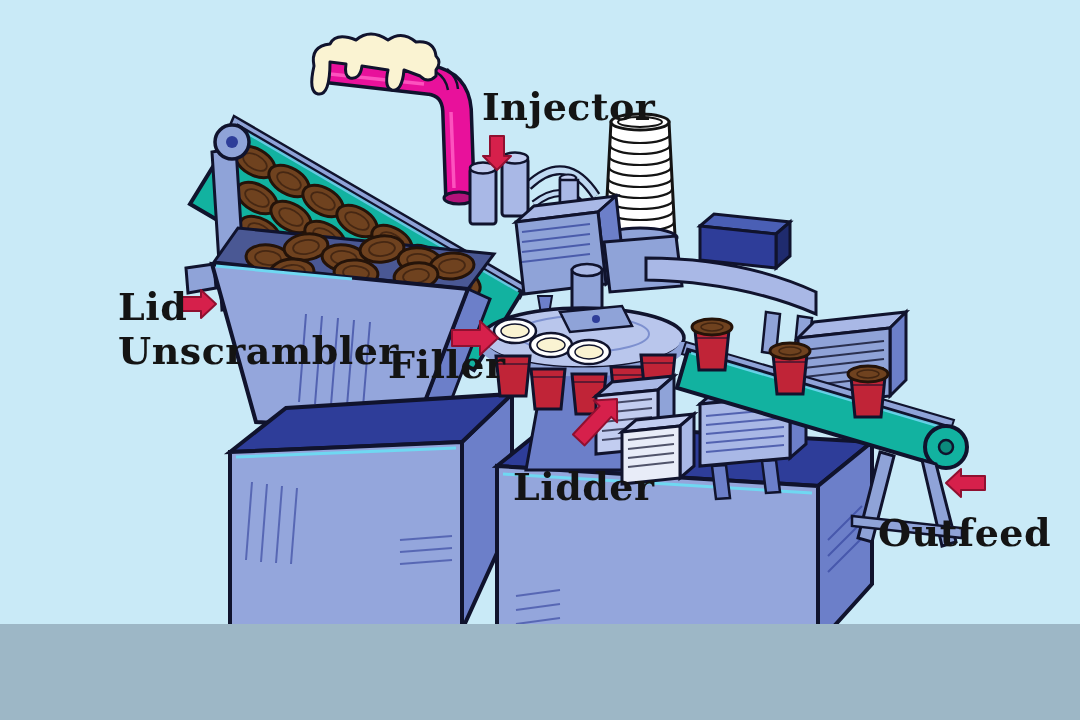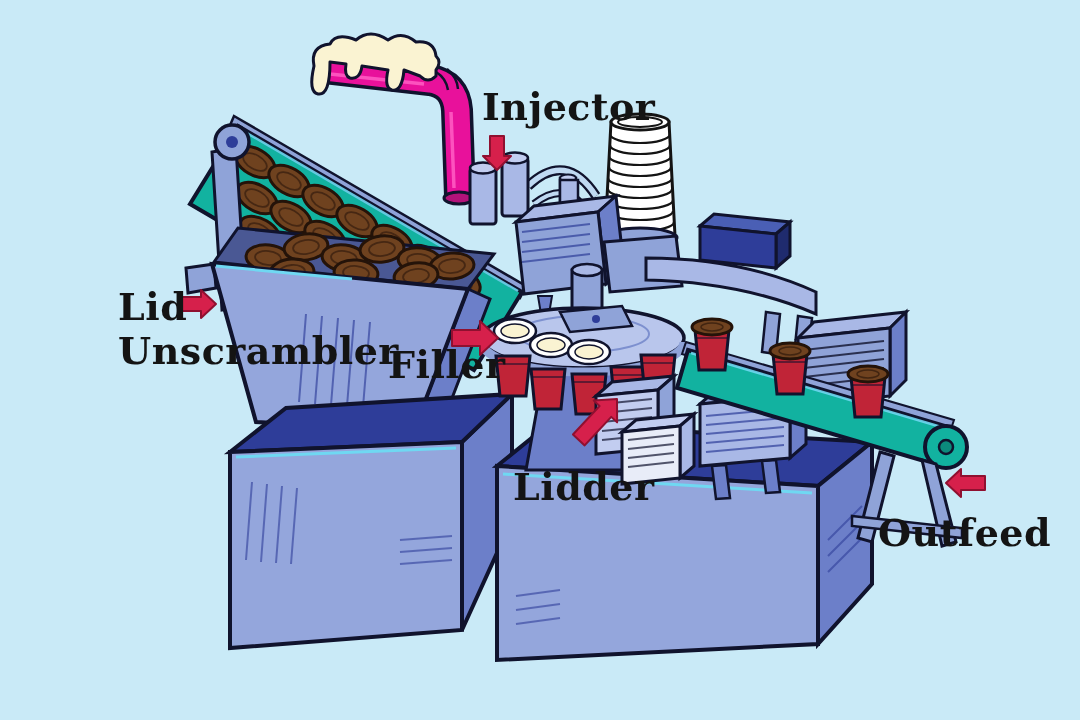--- a/index.html
+++ b/index.html
@@ -1,16 +1,16 @@
 <!DOCTYPE html>
 <html><head>
 <meta charset="utf-8">
 <style>
   html,body{margin:0;padding:0;background:#9db7c6;font-family:"DejaVu Sans",sans-serif;}
-  .stage{width:1080px;height:720px;margin:0 auto;position:relative;overflow:hidden;}
+  .stage{width:1080px;height:624px;margin:0 auto;position:relative;overflow:hidden;}
   svg{display:block;width:1080px;height:720px;}
   .lbl{font:700 38px "DejaVu Serif",serif;fill:#141414;letter-spacing:.5px;}
 </style>
 </head>
 <body>
 
 <div class="stage">
 <svg viewBox="0 0 1080 720">
   <defs>
     <g id="lid">

